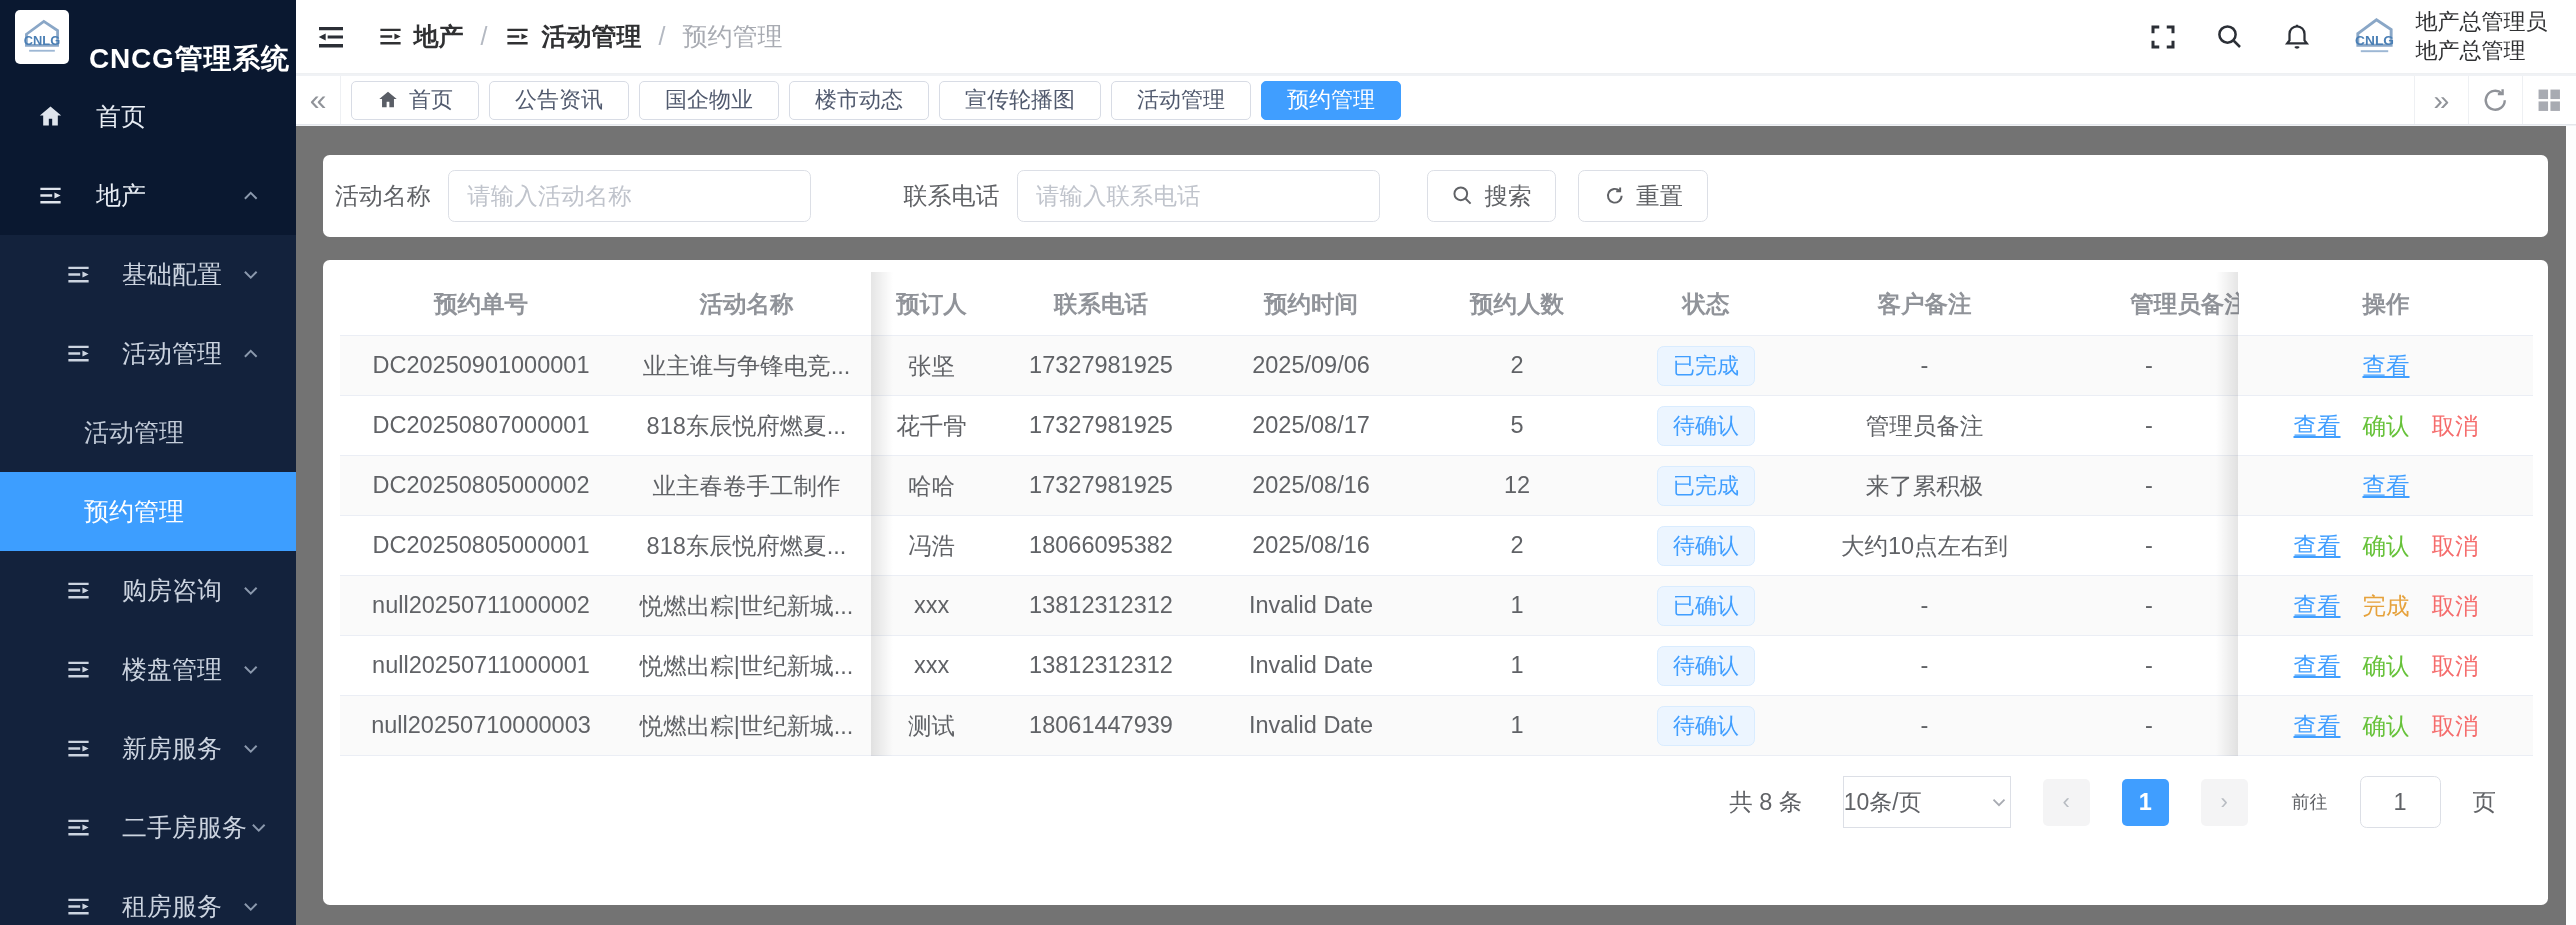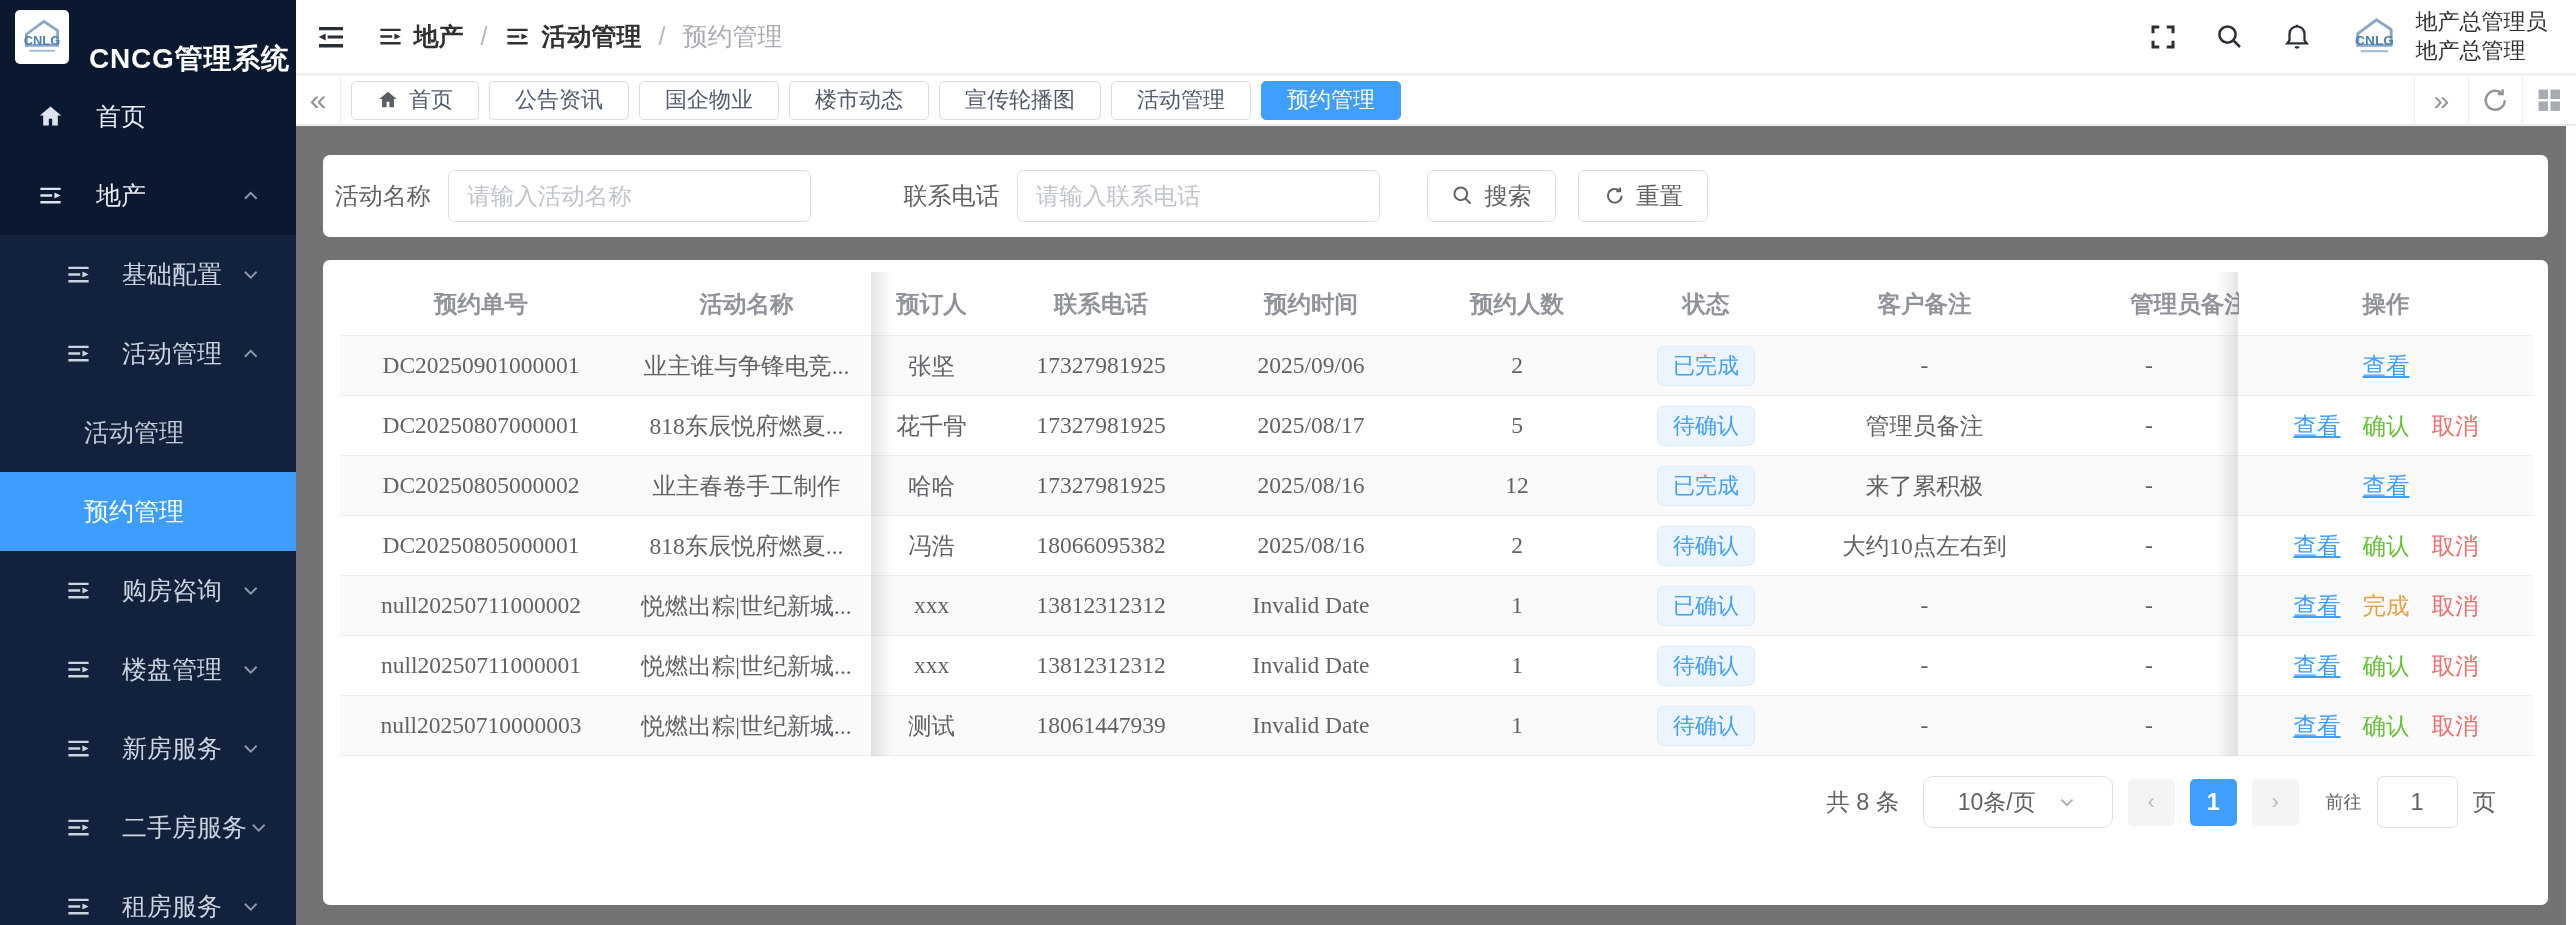--- a/index.html
+++ b/index.html
@@ -53,38 +53,38 @@
   .filter-card { position:absolute; left:27px; top:29px; width:2225px; height:82px; background:#fff; border-radius:6.7px; display:flex; align-items:center; }
   .fl-label { font-size:24px; color:#606266; margin-left:11.8px; margin-right:17px; white-space:nowrap; }
   .fl-input { width:363px; height:52px; border:1.7px solid #dcdfe6; border-radius:6.7px; padding:0 18.5px; font-size:23.5px; color:#606266; background:#fff; outline:none; font-family:"Liberation Sans", sans-serif; }
   .fl-input::placeholder { color:#c0c4cc; }
   .gap-lg { width:81px; }
   .gap-md { width:47px; }
   .btn { height:52px; padding:0 23.5px; border:1.7px solid #dcdfe6; border-radius:6.7px; background:#fff; font-size:23.5px; color:#606266; display:flex; align-items:center; gap:10px; cursor:pointer; margin-right:22px; white-space:nowrap; }
   .btn .b-icon { display:flex; color:#606266; }
 
   .table-card { position:absolute; left:27px; top:134px; width:2225px; height:645px; background:#fff; border-radius:6.7px; padding:11.8px 17px 0; }
-  .table-wrap { position:relative; width:2191px;font-family:Liberation Serif, serif; }
+  .table-wrap { position:relative; width:2191px; }
   table { width:2191px; border-collapse:collapse; table-layout:fixed; }
   th { height:64px; font-size:23.5px; color:#909399; font-weight:bold; border-bottom:1.7px solid #ebeef5; text-align:center; white-space:nowrap; overflow:hidden; }
   td { height:60px; font-size:23.5px; color:#606266; border-bottom:1.7px solid #ebeef5; text-align:center; white-space:nowrap; overflow:hidden; }
   tr.stripe td { background:#fafafa; }
   .th-admin span { display:inline-block; transform:translateX(40px); }
   .tag { display:inline-block; padding:5.9px 15px; background:#ecf5ff; border:1.7px solid #d9ecff; border-radius:6.7px; color:#409eff; font-size:22px; line-height:1.2; }
   .lnk { font-size:23.5px; margin:0 11px; cursor:pointer; display:inline-block; }
   .lnk.view { color:#409eff; text-decoration:underline; }
   .lnk.confirm { color:#67c23a; }
   .lnk.complete { color:#e6a23c; }
   .lnk.cancel { color:#f56c6c; }
   .shadow-l { position:absolute; top:0; left:531px; width:22px; height:100%; background:linear-gradient(to right, rgba(0,0,0,0.10), rgba(0,0,0,0)); pointer-events:none; }
   .shadow-r { position:absolute; top:0; left:1876px; width:22px; height:100%; background:linear-gradient(to left, rgba(0,0,0,0.10), rgba(0,0,0,0)); pointer-events:none; }
 
-  .pager { display:flex; align-items:center; justify-content:flex-end; margin-top:20px; padding-right:35px; gap:15px; }
+  .pager { display:flex; align-items:center; justify-content:flex-end; margin-top:20px; padding-right:35px; gap:32px; }
   .pg-total { font-size:23.5px; color:#606266; margin-right:8.4px; }
-  .pg-select { width:190px; height:52px; border:1.7px solid #dcdfe6; border-radius:10px; display:flex; align-items:center; font-size:23px; color:#606266; padding:0 34px; cursor:pointer; background:#fff; }
+  .pg-select { width:168px; height:52px; border:1.7px solid #dcdfe6; border-radius:0; display:flex; align-items:center; font-size:23px; color:#606266; padding:0 0; cursor:pointer; background:#fff; }
   .pg-select .sel-chev { margin-left:auto; display:flex; color:#a8abb2; }
   .pg-box { width:47px; height:47px; border-radius:5px; display:flex; align-items:center; justify-content:center; font-size:23.5px; cursor:pointer; }
   .pg-arrow { background:#f4f4f5; color:#b8bcc2; font-size:22px; }
   .pg-page { background:#409eff; color:#fff; font-weight:bold; }
   .pg-goto { font-size:18px; color:#606266; margin-left:11.8px; }
   .pg-input { width:81px; height:52px; border:1.7px solid #dcdfe6; border-radius:6.7px; text-align:center; font-size:23.5px; color:#606266; outline:none; font-family:"Liberation Sans", sans-serif; }
   .pg-suffix { font-size:23.5px; color:#606266; }
 </style>
 </head>
 <body>

